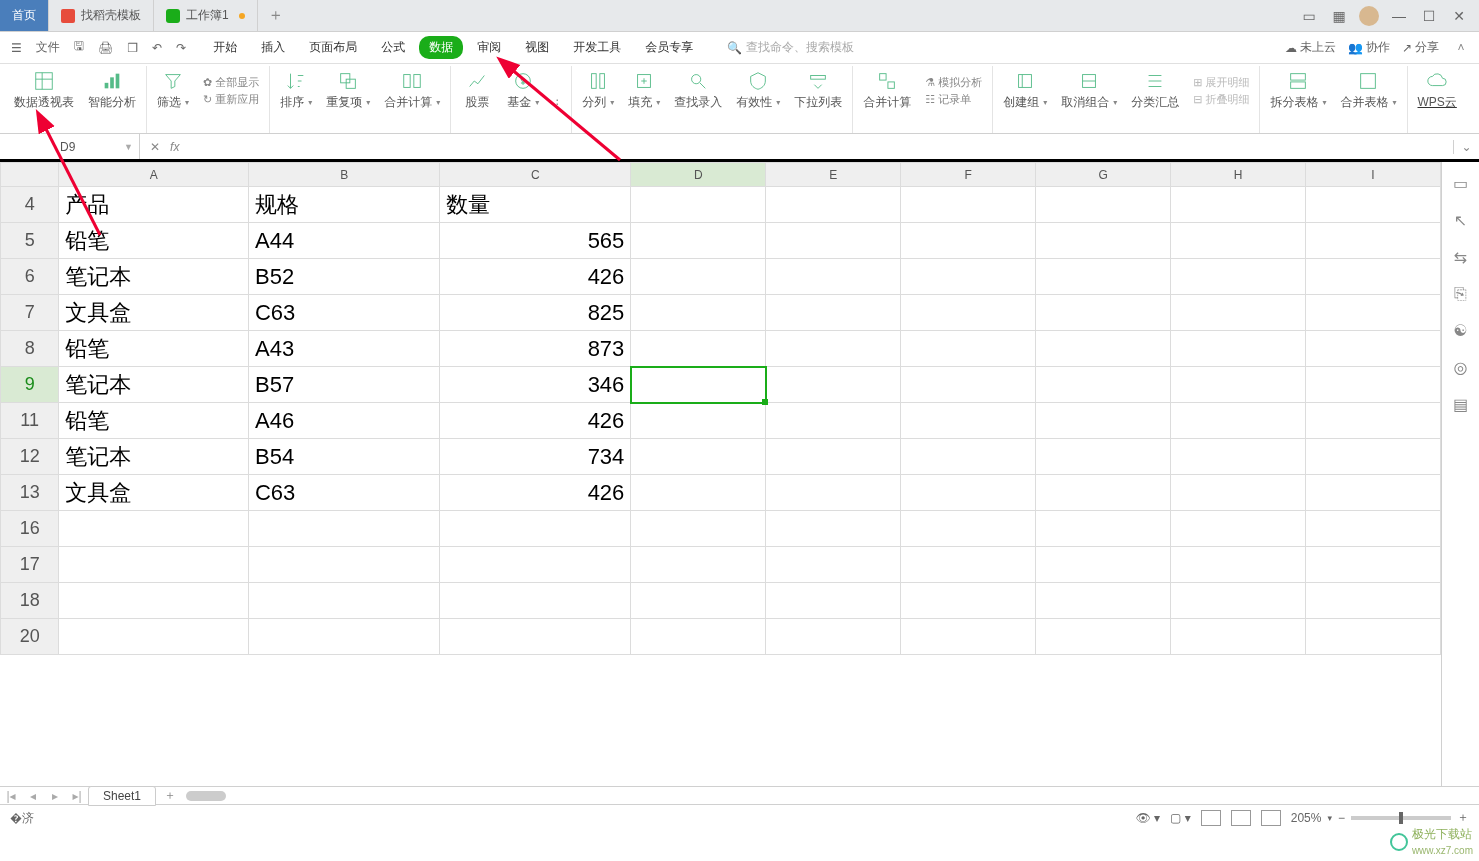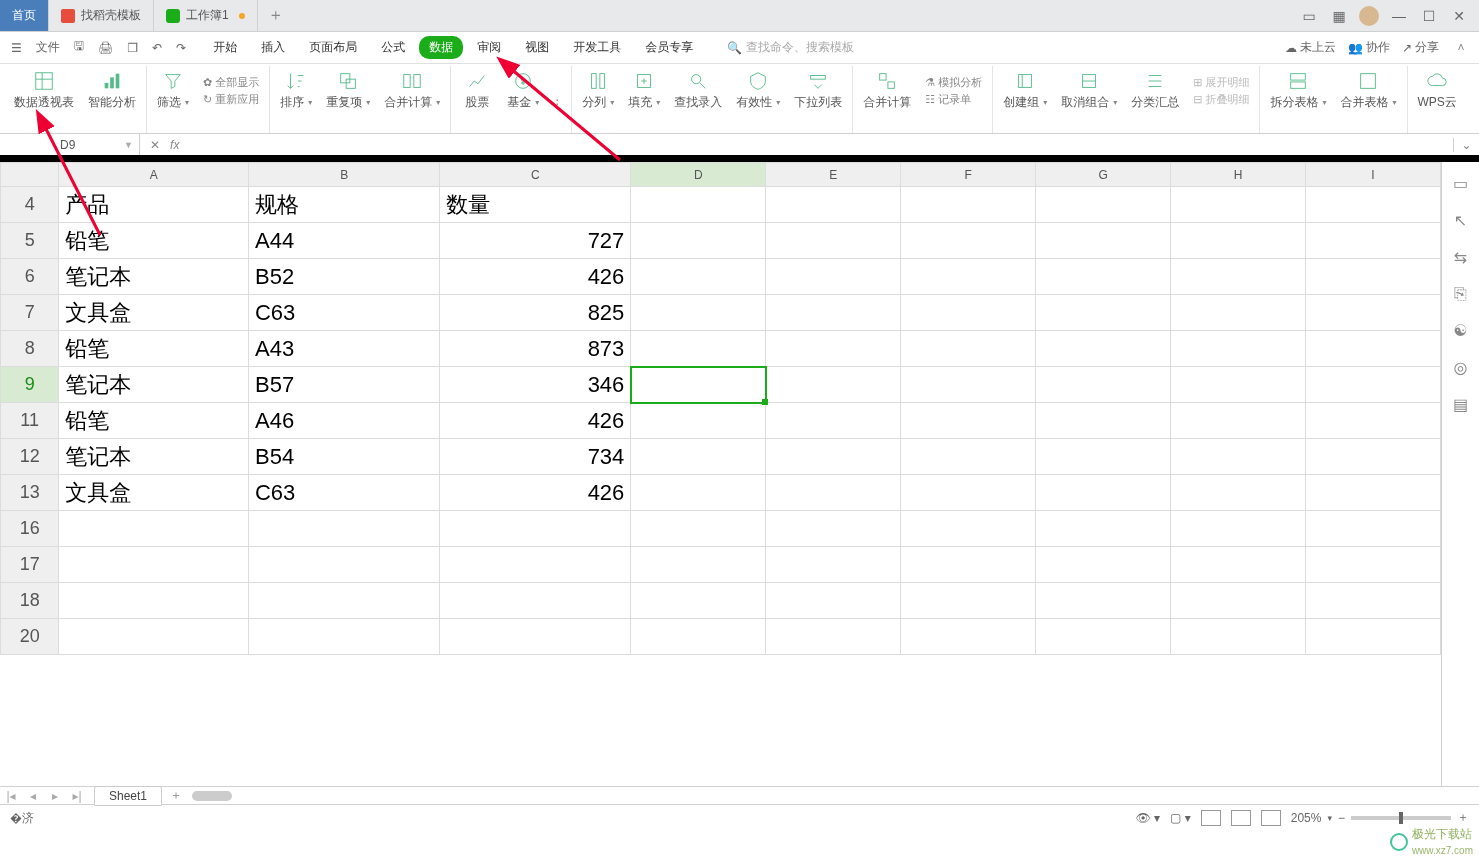--- a/index.html
+++ b/index.html
@@ -25,32 +25,32 @@
 .mitem { padding:3px 10px; cursor:pointer; color:#333; }
 .mitem.active { background:#1aad19; color:#fff; border-radius:10px; }
 .searchbox { display:flex; align-items:center; color:#aaa; margin-left:20px; }
 .mb-right { margin-left:auto; display:flex; align-items:center; gap:12px; color:#666; }
 .mb-right span { cursor:pointer; display:flex; align-items:center; gap:3px; }
 .chev { width:20px; display:flex; justify-content:center; color:#888; }
 
 
 .ribbon { height:70px; border-bottom:1px solid #d0d0d0; display:flex; align-items:stretch; padding:2px 4px 0 4px; }
 .rgroup { display:flex; flex-direction:column; align-items:center; justify-content:space-between; padding:2px 4px 2px 4px; border-right:1px solid #e4e4e4; }
-.rgroup.noborder { border-right:none; }
+.rgroup.noborder { border-right:none;text-decoration:underline; }
 .ritems { display:flex; gap:2px; }
 .ritool { display:flex; flex-direction:column; align-items:center; justify-content:flex-end; padding:2px 6px; cursor:pointer; min-width:44px; }
 .ritool svg, .ritool .ico { width:22px; height:22px; color:#4a6; }
 .ritool .lbl { font-size:12px; color:#555; margin-top:2px; display:flex; align-items:center; gap:2px; white-space:nowrap; }
 .ritool.small { min-width:auto; padding:2px 4px; }
 .mini { display:flex; flex-direction:column; justify-content:center; gap:2px; padding:0 6px; }
 .mini div { font-size:11px; color:#888; display:flex; align-items:center; gap:3px; cursor:pointer; }
 .dd::after { content:"▾"; font-size:8px; color:#888; margin-left:2px; }
 
 
-.fbar { height:28px; border-bottom:7px solid #000000; display:flex; align-items:center; }
+.fbar { height:28px; border-bottom:3px solid #000000; display:flex; align-items:center; }
 .namebox { width:140px; border-right:1px solid #d0d0d0; height:100%; display:flex; align-items:center; justify-content:space-between; padding:0 6px 0 60px; color:#555; }
 .fx { display:flex; align-items:center; gap:10px; padding:0 10px; color:#888; }
 .fxinput { flex:1; height:100%; }
 .fbar-right { width:26px; border-left:1px solid #d0d0d0; text-align:center; color:#888; }
 
 
 .sheetwrap { position:relative; height:624px; display:flex; }
 .grid { flex:1; overflow:hidden; position:relative; }
 table { border-collapse:collapse; table-layout:fixed; }
 th, td { border:1px solid #dcdcdc; background:#fff; }
@@ -67,21 +67,21 @@
 .selcell { outline:2px solid #1aad19; outline-offset:-1px; position:relative; }
 .selcell::after { content:""; position:absolute; right:-3px; bottom:-3px; width:6px; height:6px; background:#1aad19; }
 
 
 .sidepanel { width:38px; border-left:1px solid #d0d0d0; display:flex; flex-direction:column; align-items:center; gap:18px; padding-top:12px; color:#888; }
 .sidepanel div { cursor:pointer; font-size:16px; }
 
 
 .hscroll { height:18px; border-top:1px solid #d0d0d0; display:flex; align-items:center; }
 .hscroll .navbtn { width:22px; text-align:center; color:#aaa; cursor:pointer; }
-.sheettab { padding:2px 14px; border:1px solid #ccc; border-radius:3px 3px 0 0; margin-left:6px; background:#fff; color:#444; }
+.sheettab { padding:2px 14px; border:1px solid #ccc; border-radius:3px 3px 0 0; margin-left:0; background:#fff; color:#444; }
 .addsheet { margin-left:8px; color:#888; cursor:pointer; }
 .hscroll .track { flex:1; margin:0 10px; position:relative; height:10px; }
 .hscroll .thumb { position:absolute; left:0; width:40px; height:10px; background:#ccc; border-radius:5px; }
 
 
 .status { height:26px; border-top:1px solid #d0d0d0; display:flex; align-items:center; padding:0 10px; color:#666; justify-content:space-between; }
 .status .right { display:flex; align-items:center; gap:10px; }
 .viewbtn { width:20px; height:16px; border:1px solid #999; display:inline-block; }
 .zoom { display:flex; align-items:center; gap:6px; }
 .zslider { width:100px; height:4px; background:#ccc; position:relative; }
@@ -401,21 +401,21 @@
             <td class="cell"></td>
             <td class="cell"></td>
             <td class="cell"></td>
             <td class="cell"></td>
             <td class="cell"></td>
           </tr>
           <tr>
             <th class="rowhdr">5</th>
             <td class="cell">铅笔</td>
             <td class="cell">A44</td>
-            <td class="cell num">727</td>
+            <td class="cell num">565</td>
             <td class="cell"></td>
             <td class="cell"></td>
             <td class="cell"></td>
             <td class="cell"></td>
             <td class="cell"></td>
             <td class="cell"></td>
           </tr>
           <tr>
             <th class="rowhdr">6</th>
             <td class="cell">笔记本</td>

